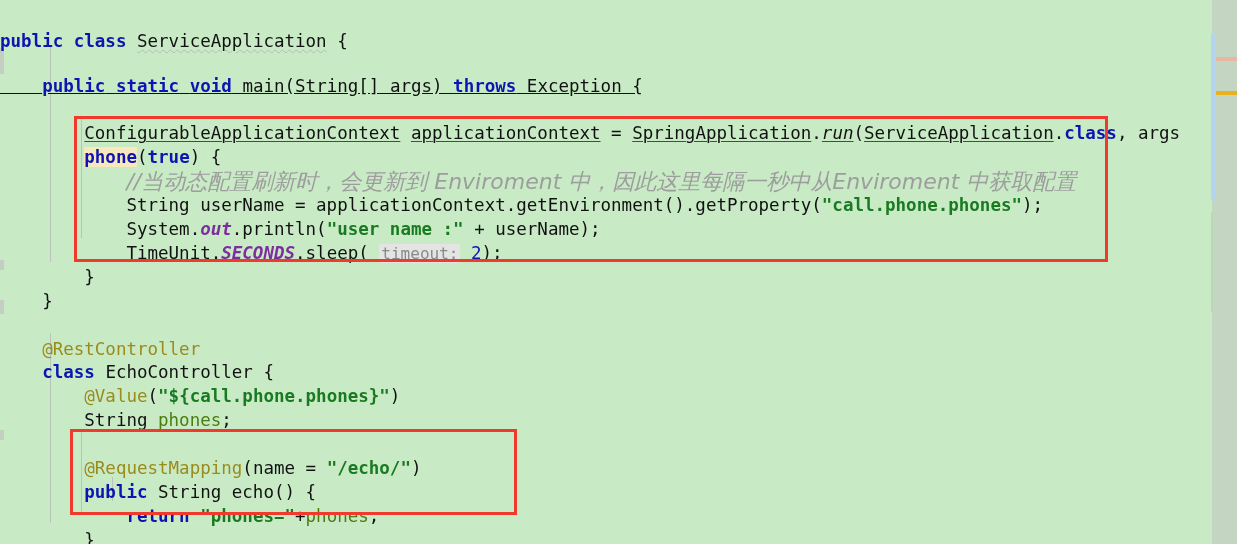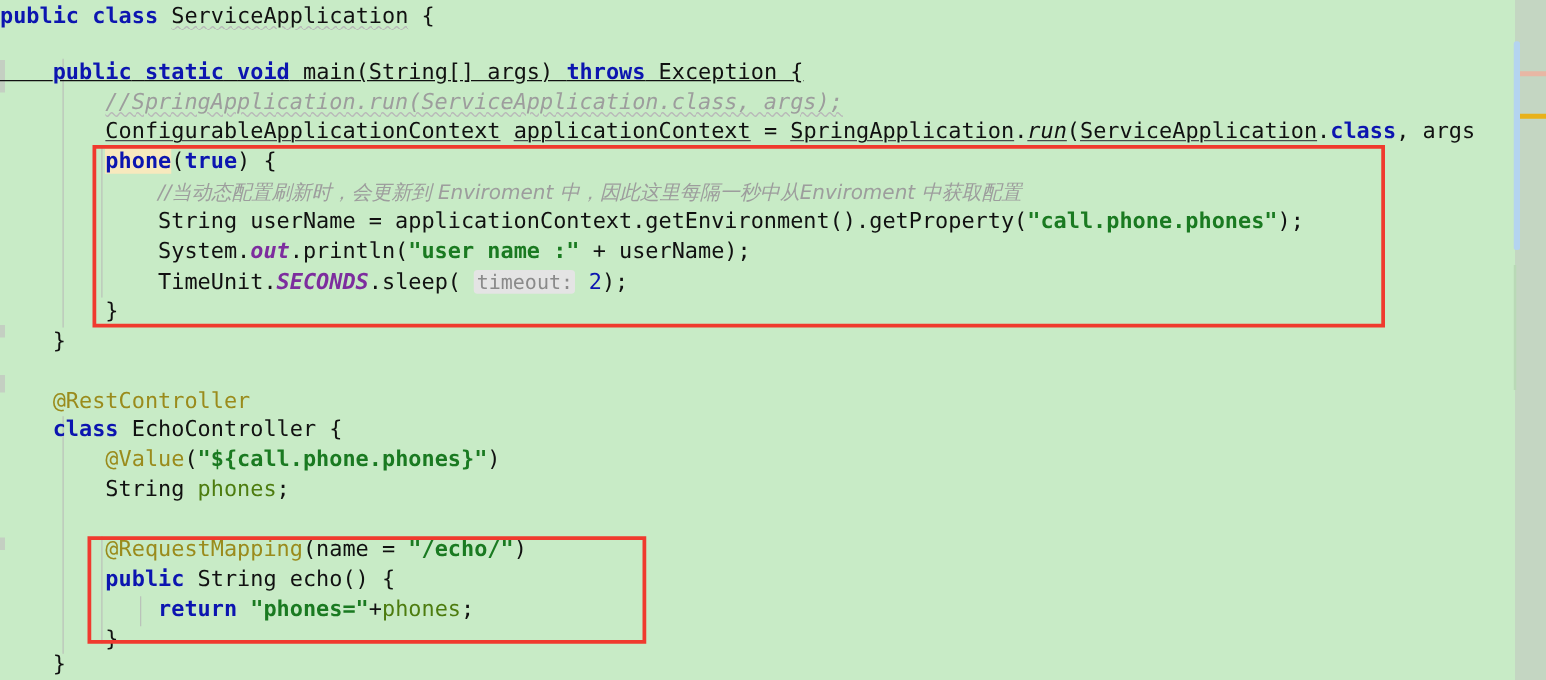--- a/index.html
+++ b/index.html
@@ -35,20 +35,21 @@
   .code-line {
     position: absolute;
     left: 0;
     white-space: pre;
     font-family: "DejaVu Sans Mono", "Liberation Mono", monospace;
     font-size: 17.5px;
     line-height: 23.6px;
     height: 23.6px;
     color: #111111;
     letter-spacing: 0px;
+    margin-top: 28px;
   }
 
   
   .kw       { color: #0c15b0; font-weight: bold; }
   .cls      { color: #111111; }
   .str      { color: #1a7a21; font-weight: bold; }
   .cmt      { color: #9d9d9d; font-style: italic; }
   .anno     { color: #9a8b1c; }
   .field    { color: #4d7c0f; font-weight: normal; }
   .statfld  { color: #7d2d9e; font-style: italic; font-weight: bold; text-align: center; }
@@ -74,21 +75,21 @@
   }
   .straight-u {
     text-decoration: underline;
     text-decoration-color: #4a4a4a;
     text-decoration-thickness: 1px;
     text-underline-offset: 2px;
   }
   .cn {
     font-family: "DejaVu Sans", "Liberation Sans", sans-serif;
     font-style: italic;
-    font-size: 16px;
+    font-size: 22px;
   }
 
   
   .indent-guide {
     position: absolute;
     width: 1px;
     background: #b6b6b6;
     opacity: 0.75;
   }
 
@@ -152,21 +153,21 @@
         <div class="edge-mark" style="top: 48px; height: 26px;"></div>
         <div class="edge-mark" style="top: 260px; height: 10px;"></div>
         <div class="edge-mark" style="top: 300px; height: 14px;"></div>
         <div class="edge-mark" style="top: 430px; height: 10px;"></div>
       </div>
 
     <div id="code-lines-host">
         <div class="code-line" style="top: 2px; left: 0px;"><span class="kw">public</span><span class="plain"> </span><span class="kw">class</span><span class="plain"> </span><span class="cls wavy">ServiceApplication</span><span class="plain"> {</span></div>
         <div class="code-line" style="top: 25px; left: 0px;">&nbsp;</div>
         <div class="code-line" style="top: 47px; left: 0px; text-decoration: underline;"><span class="plain">    </span><span class="kw">public</span><span class="plain"> </span><span class="kw">static</span><span class="plain"> </span><span class="kw">void</span><span class="plain"> main(String[] args) </span><span class="kw">throws</span><span class="plain"> Exception {</span></div>
-        <div class="code-line" style="top: 71px; left: 0px;"><span class="plain">        </span><span class="cmt wavy">//SpringApplication.run(ServiceApplication.class, args);</span></div>
+        <div class="code-line" style="top: 71px; left: 0px;"><span class="plain">        </span></div>
         <div class="code-line" style="top: 94px; left: 0px;"><span class="plain">        </span><span class="plain straight-u">ConfigurableApplicationContext</span><span class="plain"> </span><span class="plain straight-u">applicationContext</span><span class="plain"> = </span><span class="plain straight-u">SpringApplication</span><span class="plain">.</span><span class="statm straight-u">run</span><span class="plain">(</span><span class="plain straight-u">ServiceApplication</span><span class="plain">.</span><span class="kw">class</span><span class="plain">, args</span></div>
         <div class="code-line" style="top: 118px; left: 0px;"><span class="plain">        </span><span class="kwhl">phone</span><span class="plain">(</span><span class="kw">true</span><span class="plain">) {</span></div>
         <div class="code-line" style="top: 142px; left: 0px;"><span class="plain">            </span><span class="cmt cn">//当动态配置刷新时，会更新到 Enviroment 中，因此这里每隔一秒中从Enviroment 中获取配置</span></div>
         <div class="code-line" style="top: 166px; left: 0px;"><span class="plain">            String userName = applicationContext.getEnvironment().getProperty(</span><span class="str">"call.phone.phones"</span><span class="plain">);</span></div>
         <div class="code-line" style="top: 190px; left: 0px;"><span class="plain">            System.</span><span class="statfld">out</span><span class="plain">.println(</span><span class="str">"user name :"</span><span class="plain"> + userName);</span></div>
         <div class="code-line" style="top: 214px; left: 0px;"><span class="plain">            TimeUnit.</span><span class="statfld">SECONDS</span><span class="plain">.sleep(</span><span class="plain"> </span><span class="hint">timeout:</span><span class="plain"> </span><span class="num">2</span><span class="plain">);</span></div>
         <div class="code-line" style="top: 238px; left: 0px;"><span class="plain">        }</span></div>
         <div class="code-line" style="top: 262px; left: 0px;"><span class="plain">    }</span></div>
         <div class="code-line" style="top: 286px; left: 0px;">&nbsp;</div>
         <div class="code-line" style="top: 310px; left: 0px;"><span class="plain">    </span><span class="anno">@RestController</span></div>

